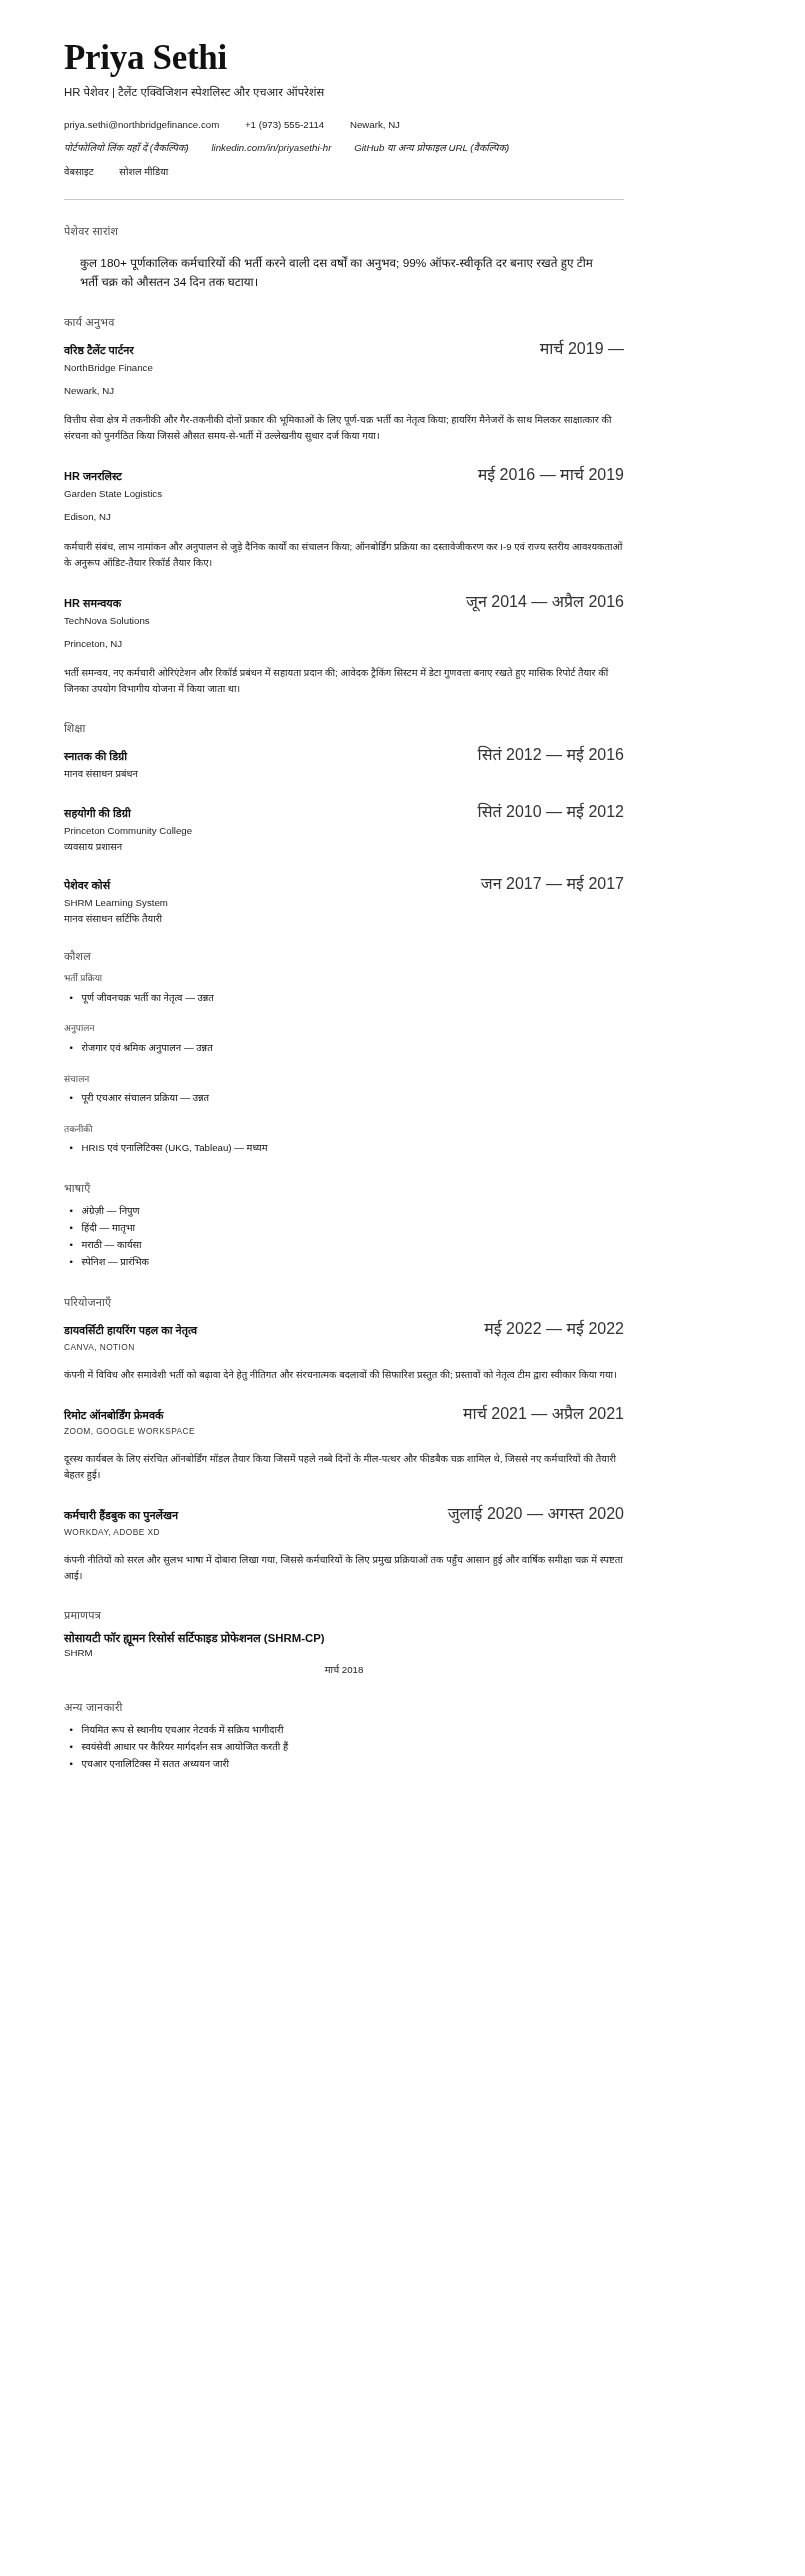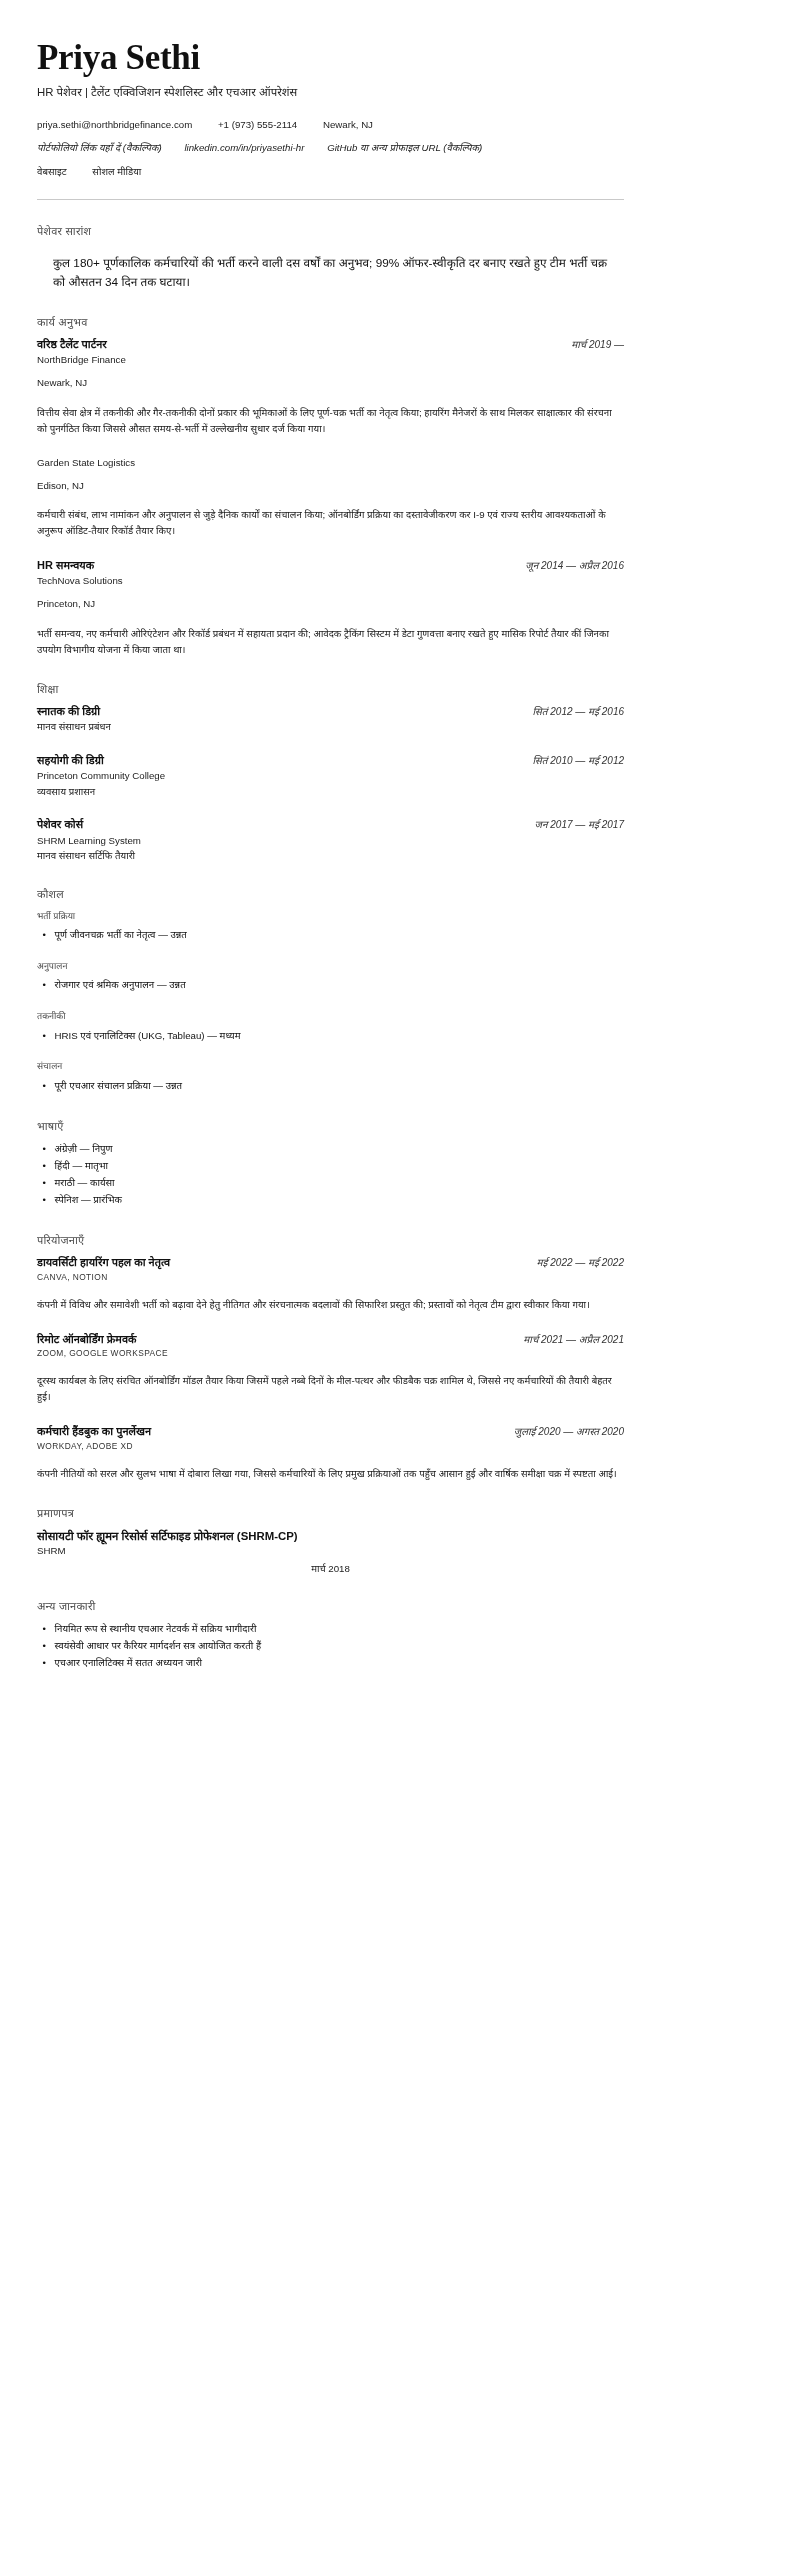--- a/index.html
+++ b/index.html
@@ -9,21 +9,21 @@
     background: #ffffff;
   }
   body {
     width: 806px;
     min-height: 2576px;
     font-family: "Liberation Sans", sans-serif;
     color: #111111;
   }
   .page {
     width: 672px;
-    padding: 40px 48px 54px 37px;
+    padding: 40px 48px 54px 64px;
   }
 
   
   .name {
     font-family: "Liberation Serif", serif;
     font-size: 35px;
     font-weight: bold;
     letter-spacing: -0.3px;
     line-height: 1.05;
     margin: 0 0 8px 0;
@@ -78,25 +78,24 @@
     align-items: baseline;
     gap: 13.4px;
   }
   .entry-title {
     font-size: 11px;
     font-weight: bold;
     color: #111111;
     line-height: 1.3;
   }
   .entry-date {
-    font-size: 10px;
+    font-size: 16px;
     color: #333333;
     white-space: nowrap;
     flex-shrink: 0;
-    font-style: italic;
   }
   .entry-org {
     font-size: 9.7px;
     color: #222222;
     margin-top: 2px;
     line-height: 1.4;
   }
   .entry-org-caps {
     font-size: 8.4px;
     color: #333333;
@@ -199,20 +198,24 @@
       <div class="entry-head">
         <div class="entry-title">वरिष्ठ टैलेंट पार्टनर</div>
         <div class="entry-date">मार्च 2019 —</div>
       </div>
       <div class="entry-org">NorthBridge Finance</div>
       <div class="entry-loc">Newark, NJ</div>
       <div class="entry-desc">वित्तीय सेवा क्षेत्र में तकनीकी और गैर-तकनीकी दोनों प्रकार की भूमिकाओं के लिए पूर्ण-चक्र भर्ती का नेतृत्व किया; हायरिंग मैनेजरों के साथ मिलकर साक्षात्कार की संरचना को पुनर्गठित किया जिससे औसत समय-से-भर्ती में उल्लेखनीय सुधार दर्ज किया गया।</div>
     </div>
 
     <div class="entry">
+      <div class="entry-head">
+        <div class="entry-title">HR जनरलिस्ट</div>
+        <div class="entry-date">मई 2016 — मार्च 2019</div>
+      </div>
       <div class="entry-org">Garden State Logistics</div>
       <div class="entry-loc">Edison, NJ</div>
       <div class="entry-desc">कर्मचारी संबंध, लाभ नामांकन और अनुपालन से जुड़े दैनिक कार्यों का संचालन किया; ऑनबोर्डिंग प्रक्रिया का दस्तावेजीकरण कर I-9 एवं राज्य स्तरीय आवश्यकताओं के अनुरूप ऑडिट-तैयार रिकॉर्ड तैयार किए।</div>
     </div>
 
     <div class="entry">
       <div class="entry-head">
         <div class="entry-title">HR समन्वयक</div>
         <div class="entry-date">जून 2014 — अप्रैल 2016</div>
       </div>
@@ -263,30 +266,30 @@
     </div>
 
     <div class="skill-group">
       <div class="skill-group-name">अनुपालन</div>
       <ul class="bullets">
         <li>रोजगार एवं श्रमिक अनुपालन — उन्नत</li>
       </ul>
     </div>
 
     <div class="skill-group">
+      <div class="skill-group-name">संचालन</div>
+      <ul class="bullets">
+        <li>पूरी एचआर संचालन प्रक्रिया — उन्नत</li>
+      </ul>
+    </div>
+
+    <div class="skill-group">
       <div class="skill-group-name">तकनीकी</div>
       <ul class="bullets">
         <li>HRIS एवं एनालिटिक्स (UKG, Tableau) — मध्यम</li>
-      </ul>
-    </div>
-
-    <div class="skill-group">
-      <div class="skill-group-name">संचालन</div>
-      <ul class="bullets">
-        <li>पूरी एचआर संचालन प्रक्रिया — उन्नत</li>
       </ul>
     </div>
   </section>
 
   <section class="section">
     <div class="section-title">भाषाएँ</div>
     <ul class="bullets lang-list">
       <li>अंग्रेज़ी — निपुण</li>
       <li>हिंदी — मातृभा</li>
       <li>मराठी — कार्यसा</li>

